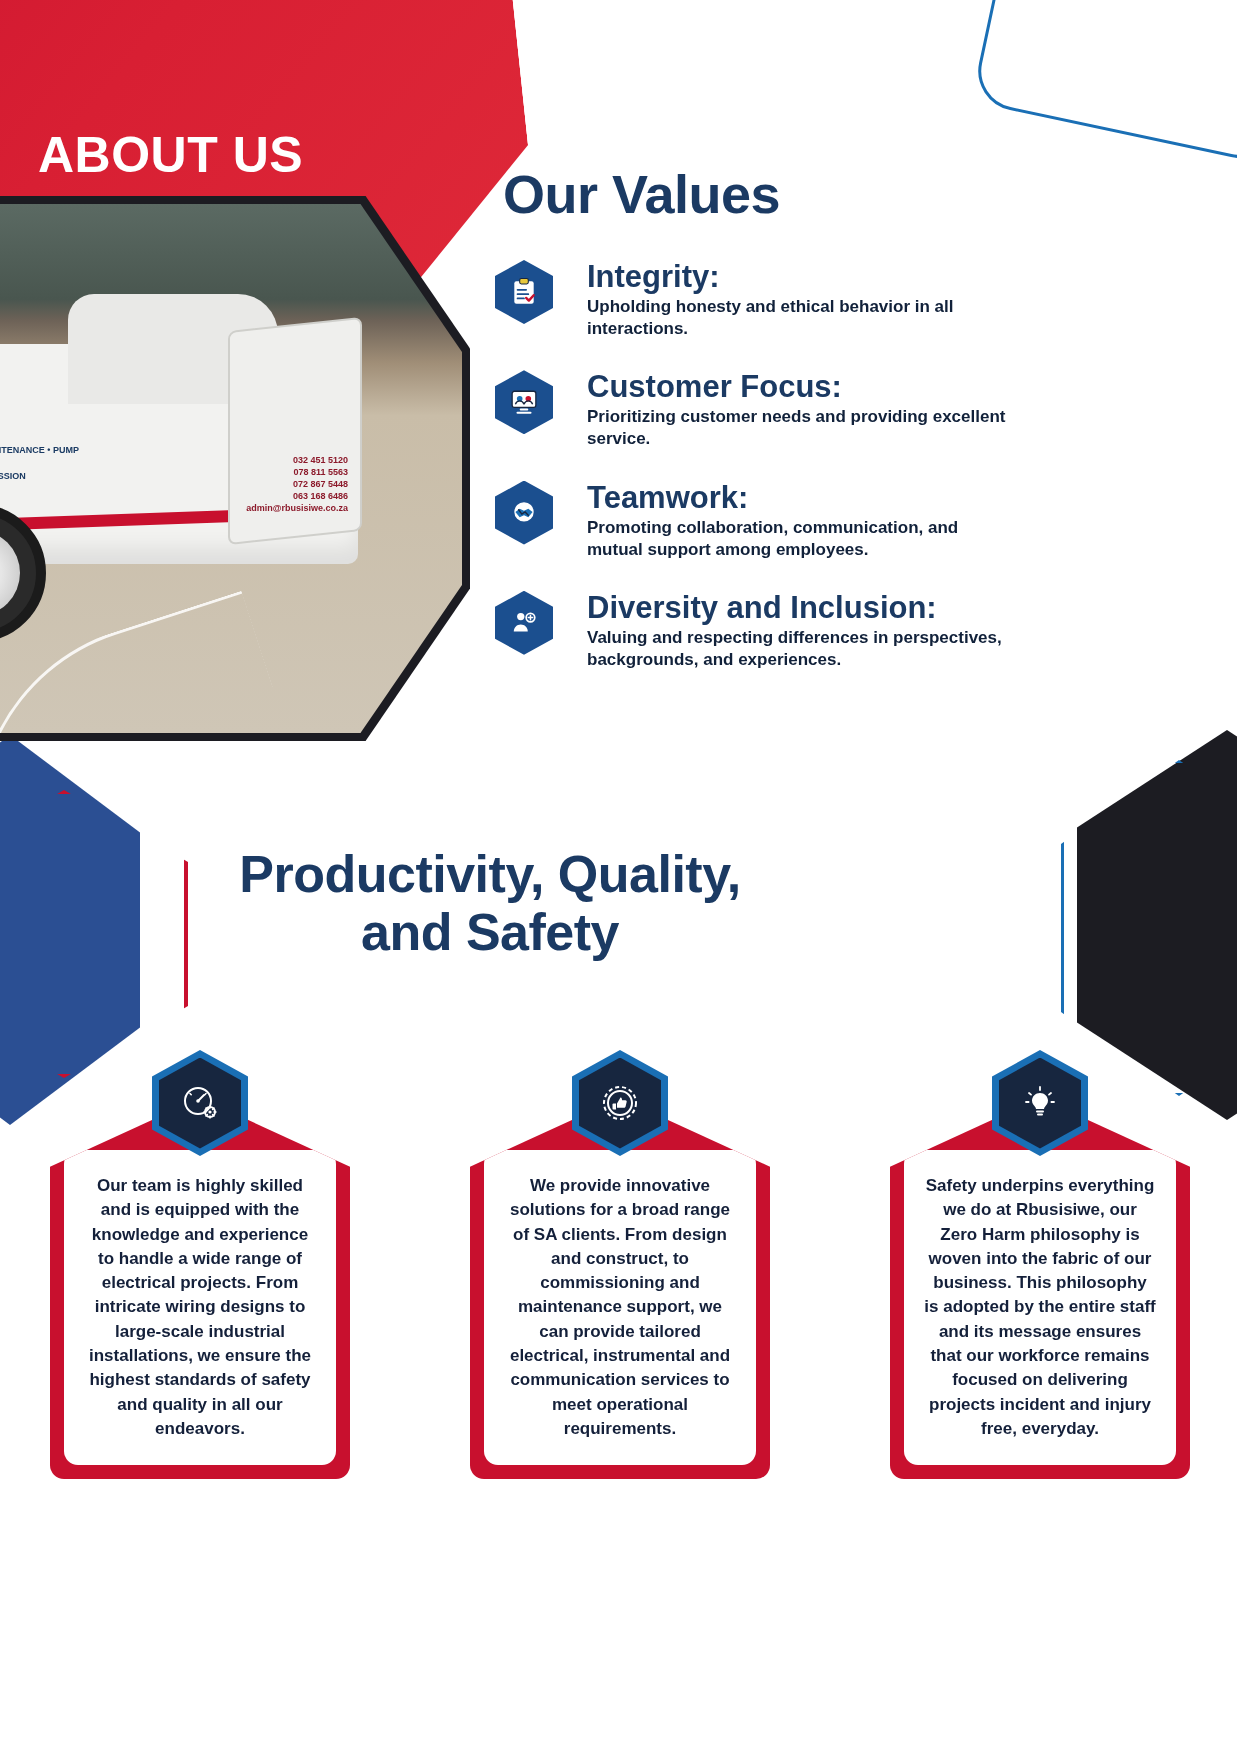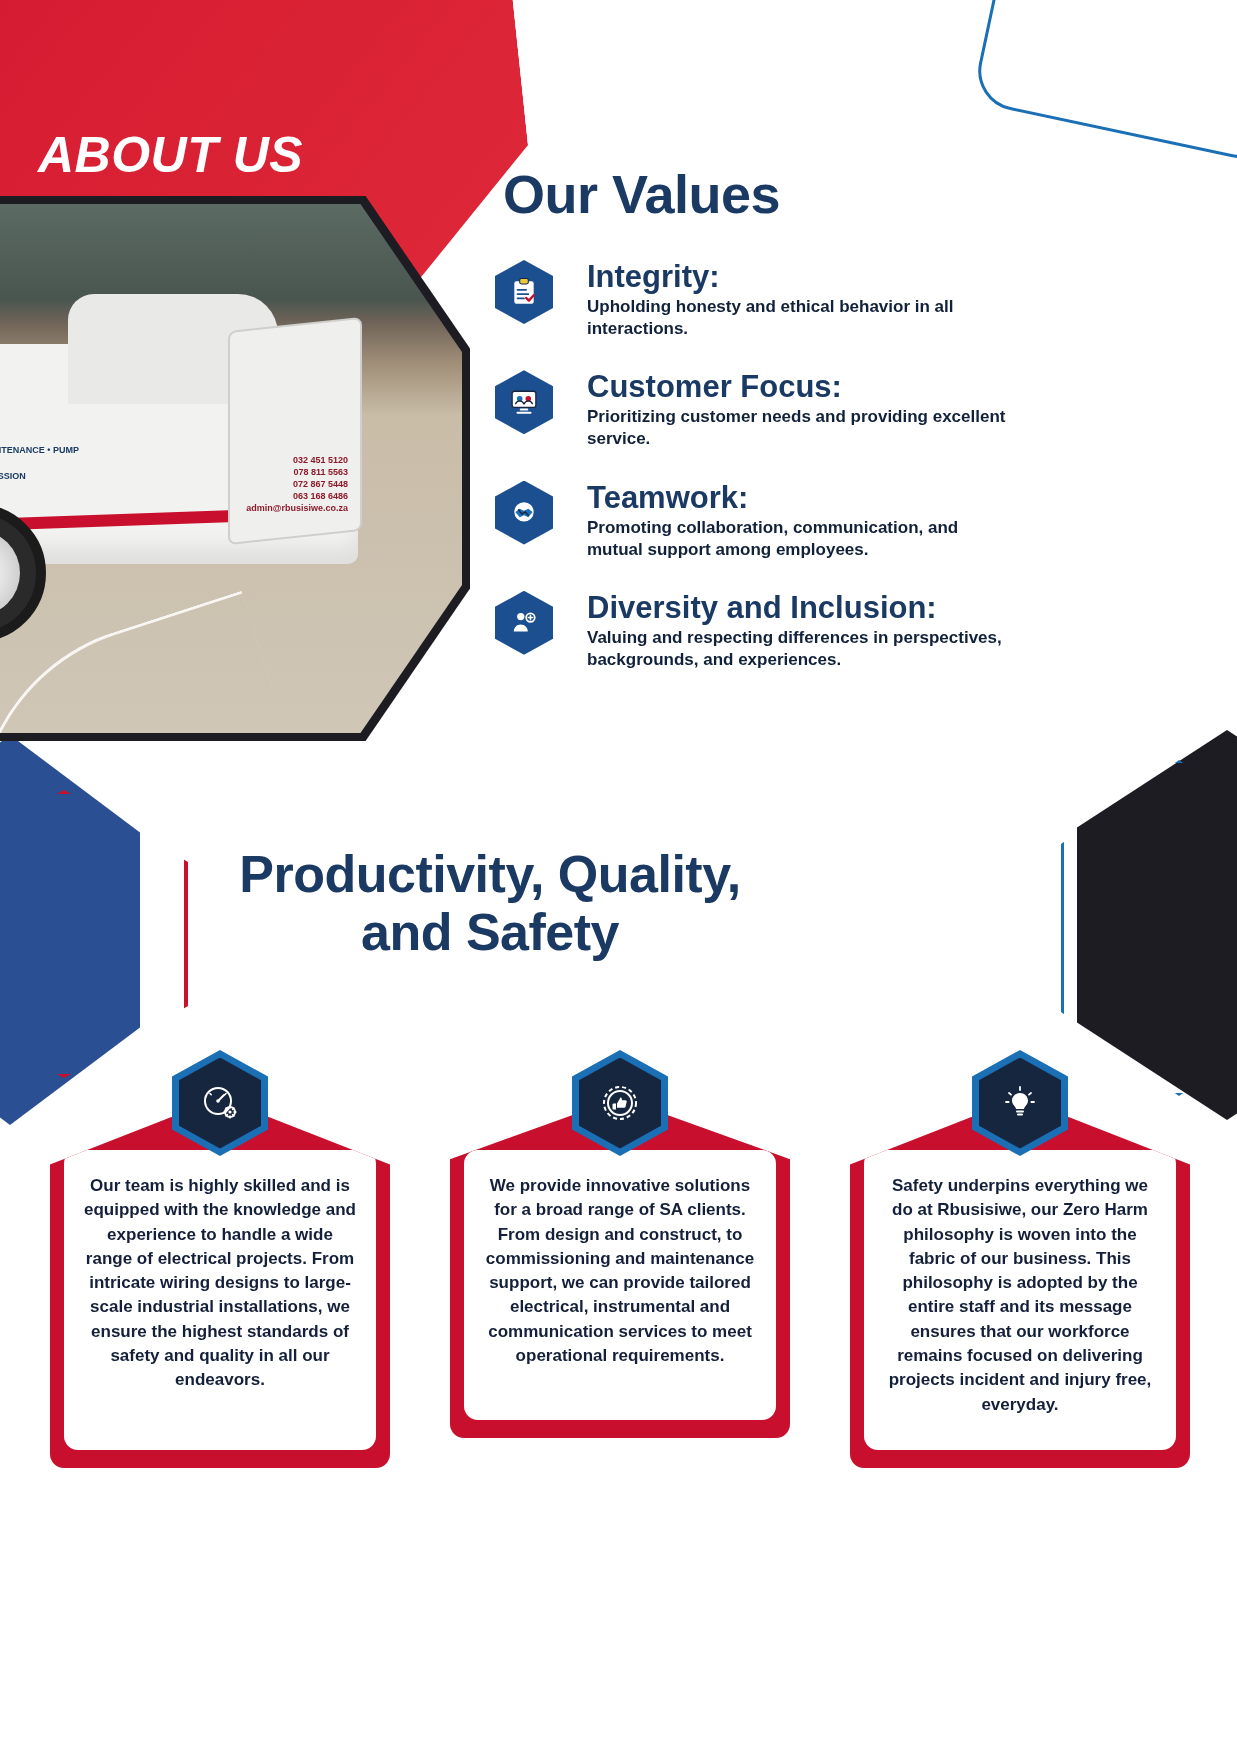--- a/index.html
+++ b/index.html
@@ -84,21 +84,20 @@
 
   
   .about-title {
     position: absolute;
     left: 38px;
     top: 126px;
     font-size: 50px;
     font-weight: bold;
     color: #ffffff;
     letter-spacing: 0.5px;
-    font-style: italic;
   }
 
   
   .photo-hex {
     position: absolute;
     left: -110px;
     top: 196px;
     width: 580px;
     height: 545px;
     background: #1c1c22;
@@ -289,21 +288,21 @@
   .cards {
     position: absolute;
     left: 50px;
     top: 1050px;
     width: 1140px;
     display: flex;
     justify-content: space-between;
   }
   .card {
     position: relative;
-    width: 340px;
+    width: 300px;
   }
   .card-shell {
     margin-top: 48px;
     background: #c8102e;
     border-radius: 22px 22px 14px 14px;
     padding: 52px 14px 14px 14px;
     clip-path: polygon(0% 18%, 50% 0%, 100% 18%, 100% 100%, 0% 100%);
     min-height: 370px;
     box-sizing: border-box;
   }

